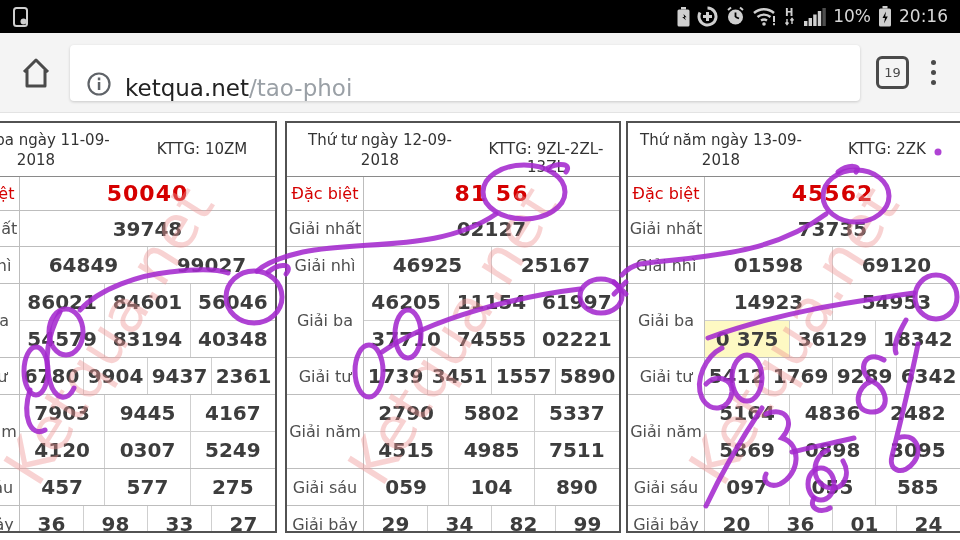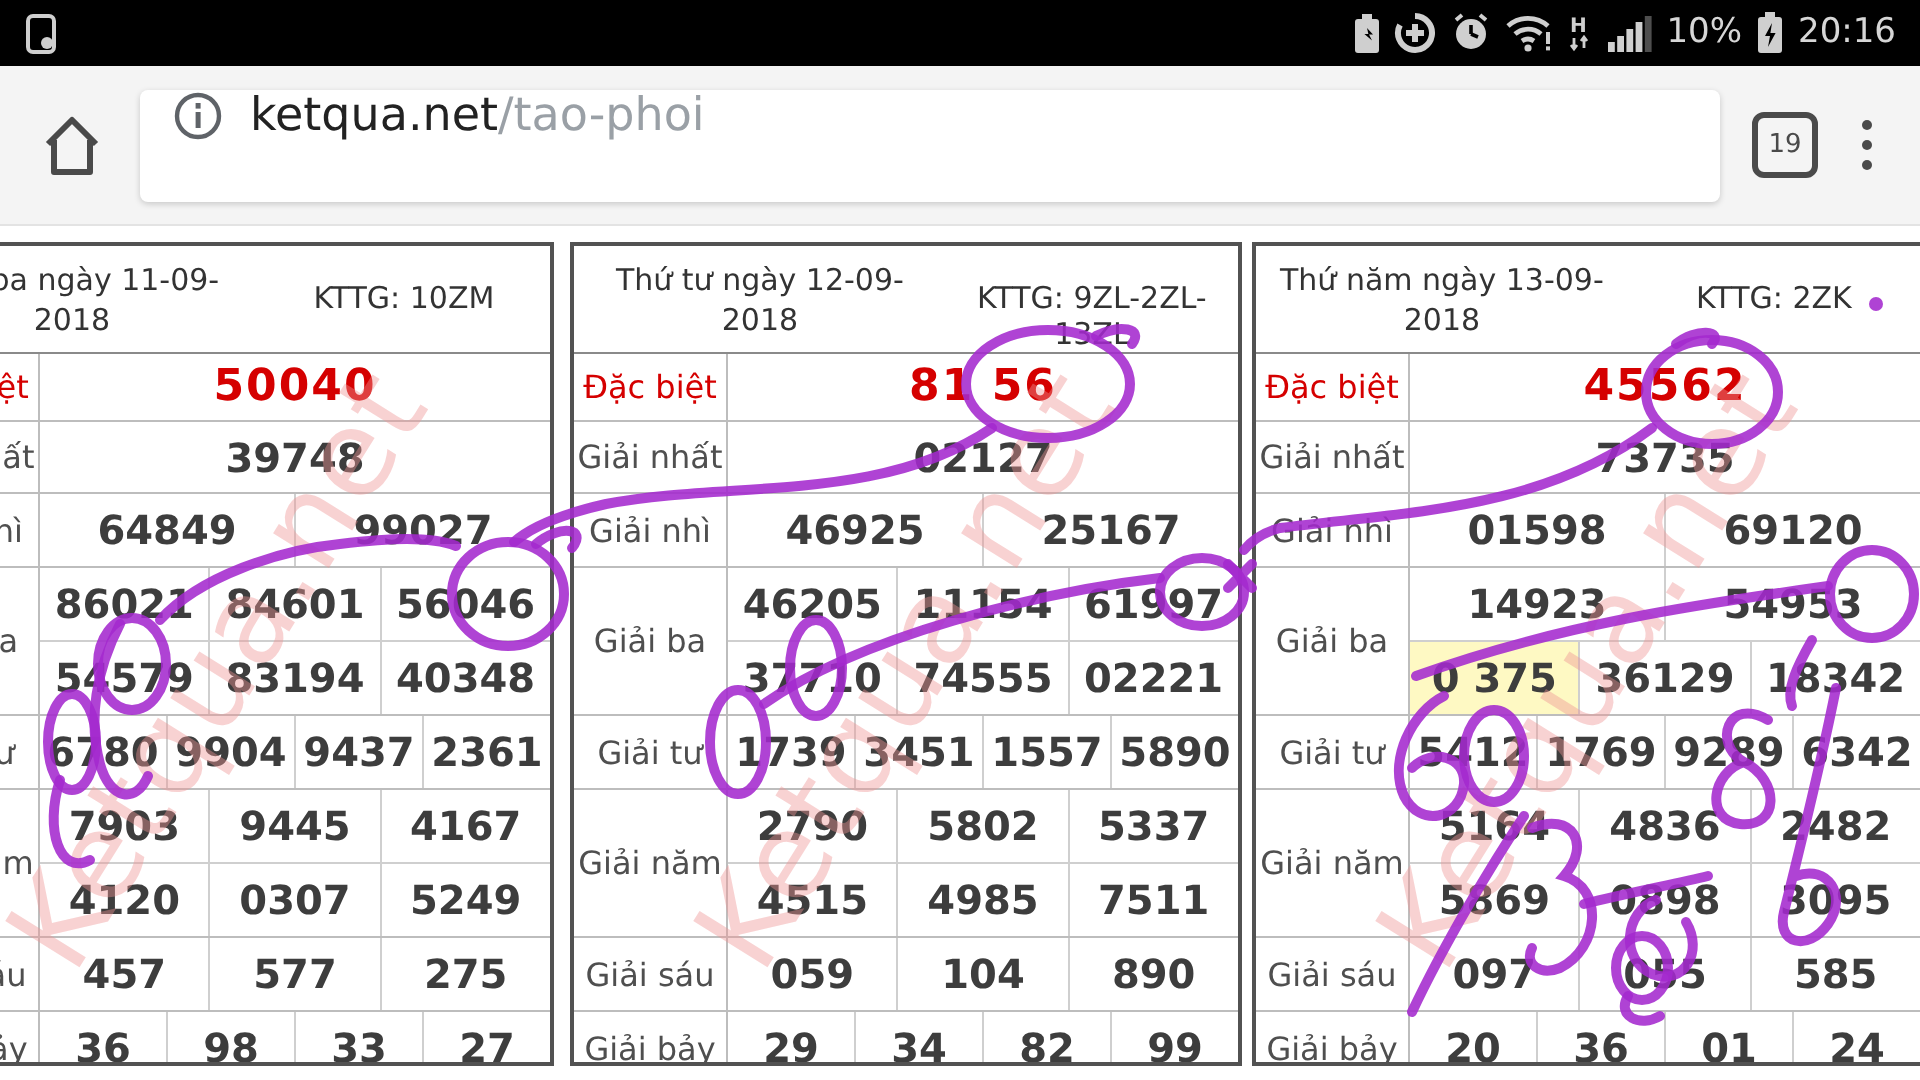--- a/index.html
+++ b/index.html
@@ -15,21 +15,21 @@
   .st-right .txt{line-height:33px;}
   .sicon{display:flex;align-items:center;}
   .sicon svg{display:block;}
 
   
   .toolbar{position:absolute;top:33px;left:0;width:960px;height:80px;background:#f4f4f4;
            border-bottom:1px solid #e3e3e3;display:flex;align-items:center;
            padding:0 18px;box-sizing:border-box;gap:16px;z-index:20;}
   .homeicon svg{display:block;}
   .urlbox{flex:1;height:56px;background:#fff;border-radius:4px;
-          box-shadow:0 1px 3px rgba(0,0,0,.18);display:flex;align-items:flex-start;
+          box-shadow:0 1px 3px rgba(0,0,0,.18);display:flex;align-items:flex-end;
           padding:0 16px;gap:13px;min-width:0;}
   .urltext{font-size:23px;white-space:nowrap;overflow:hidden;}
   .urlhost{color:#222;}
   .urlpath{color:#9aa0a6;}
   .tabbtn{width:27px;height:27px;border:3px solid #4a4a4a;border-radius:6px;
           display:flex;align-items:center;justify-content:center;
           font-size:13px;font-weight:normal;color:#4a4a4a;flex-shrink:0;}
   .menudots{display:flex;flex-direction:column;gap:5px;padding:4px 6px;flex-shrink:0;}
   .menudots i{width:5px;height:5px;border-radius:50%;background:#4a4a4a;display:block;}
 

